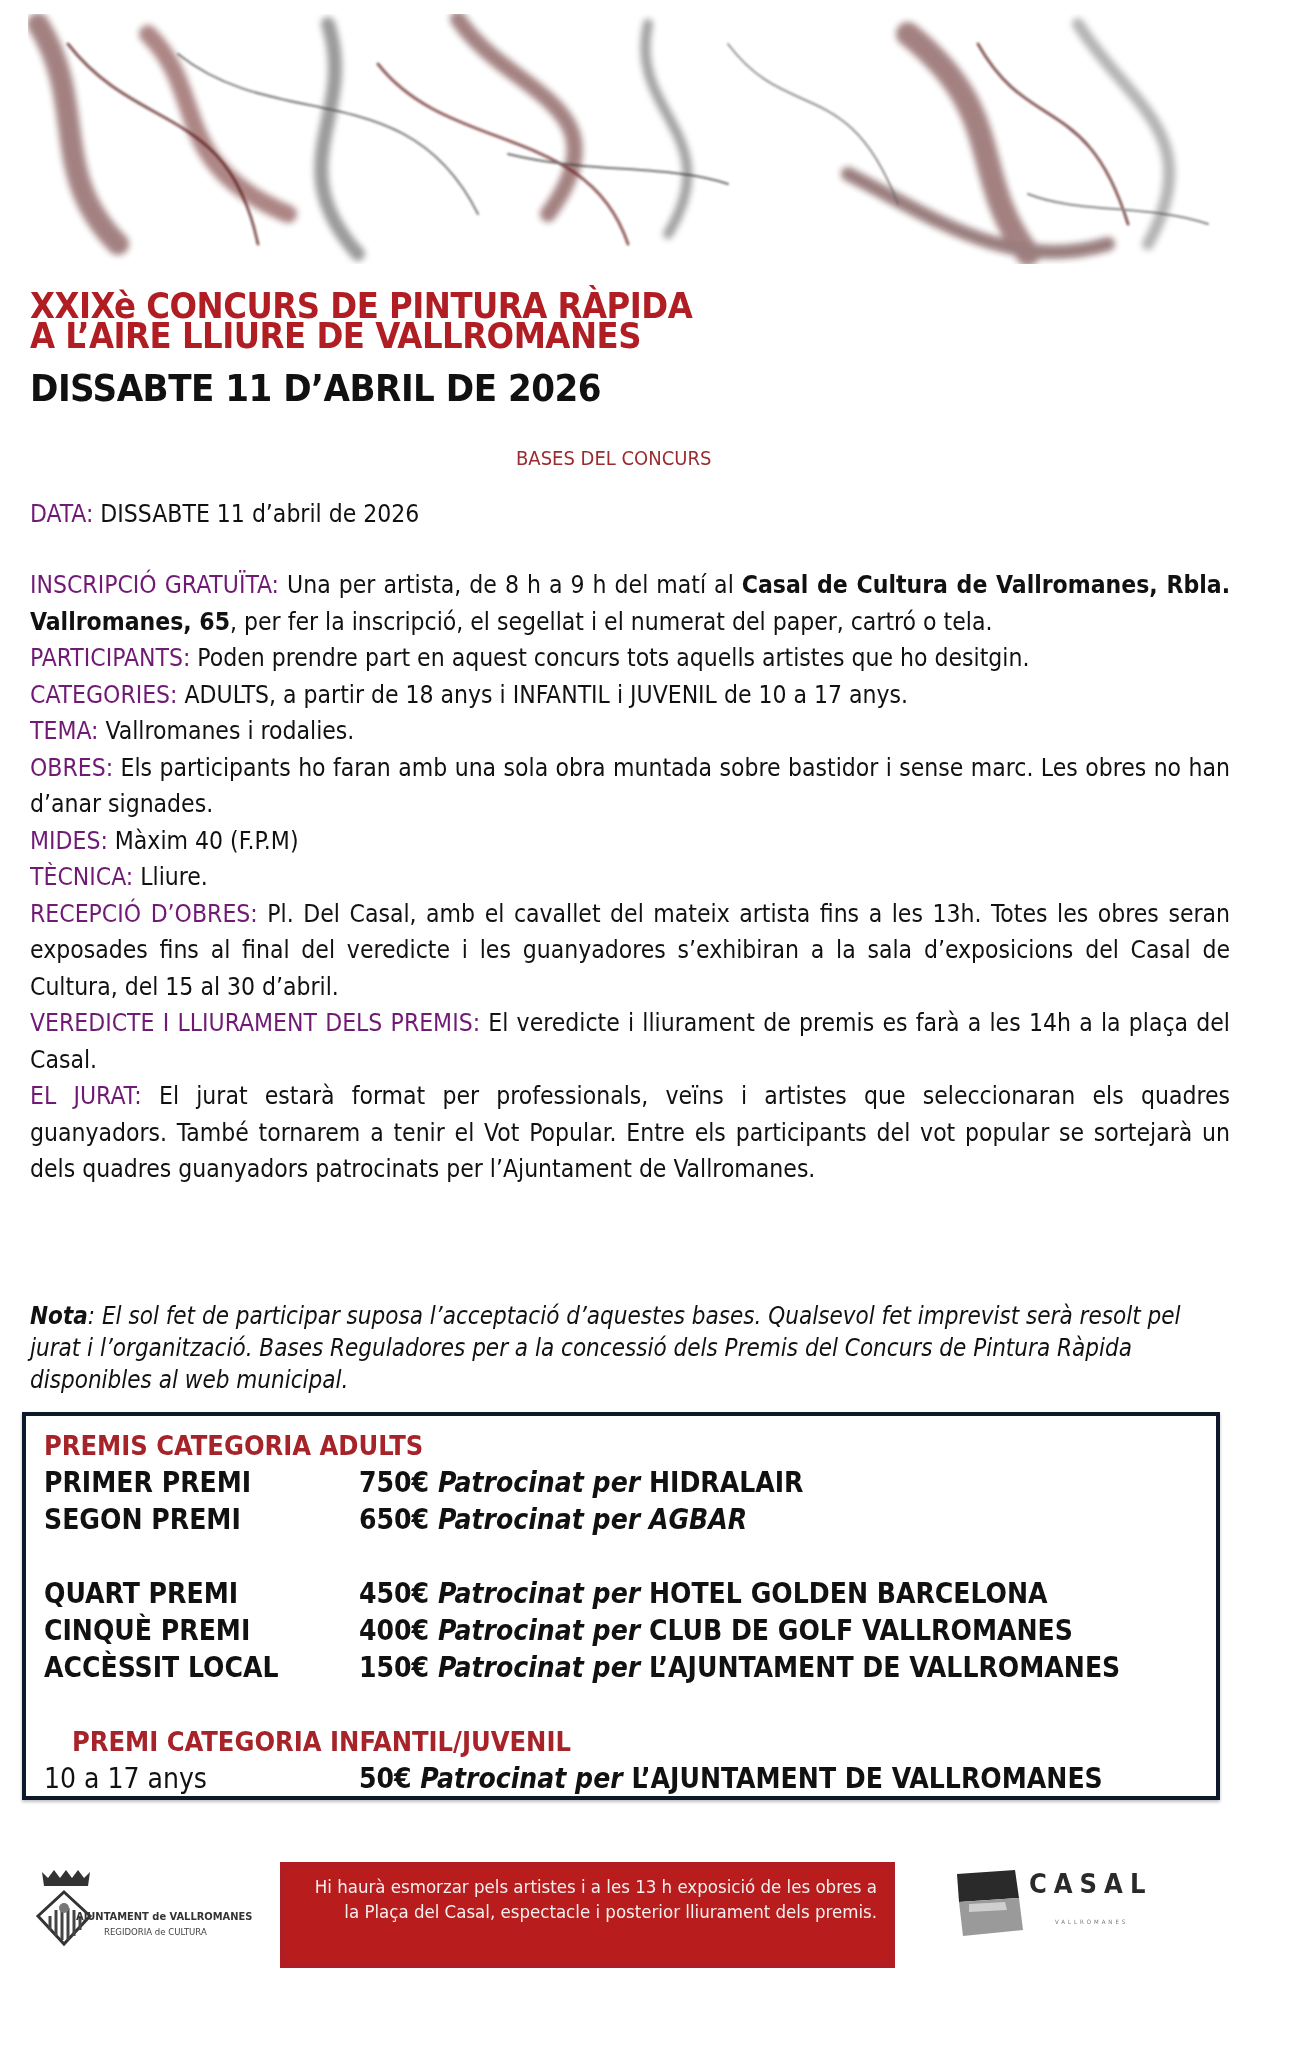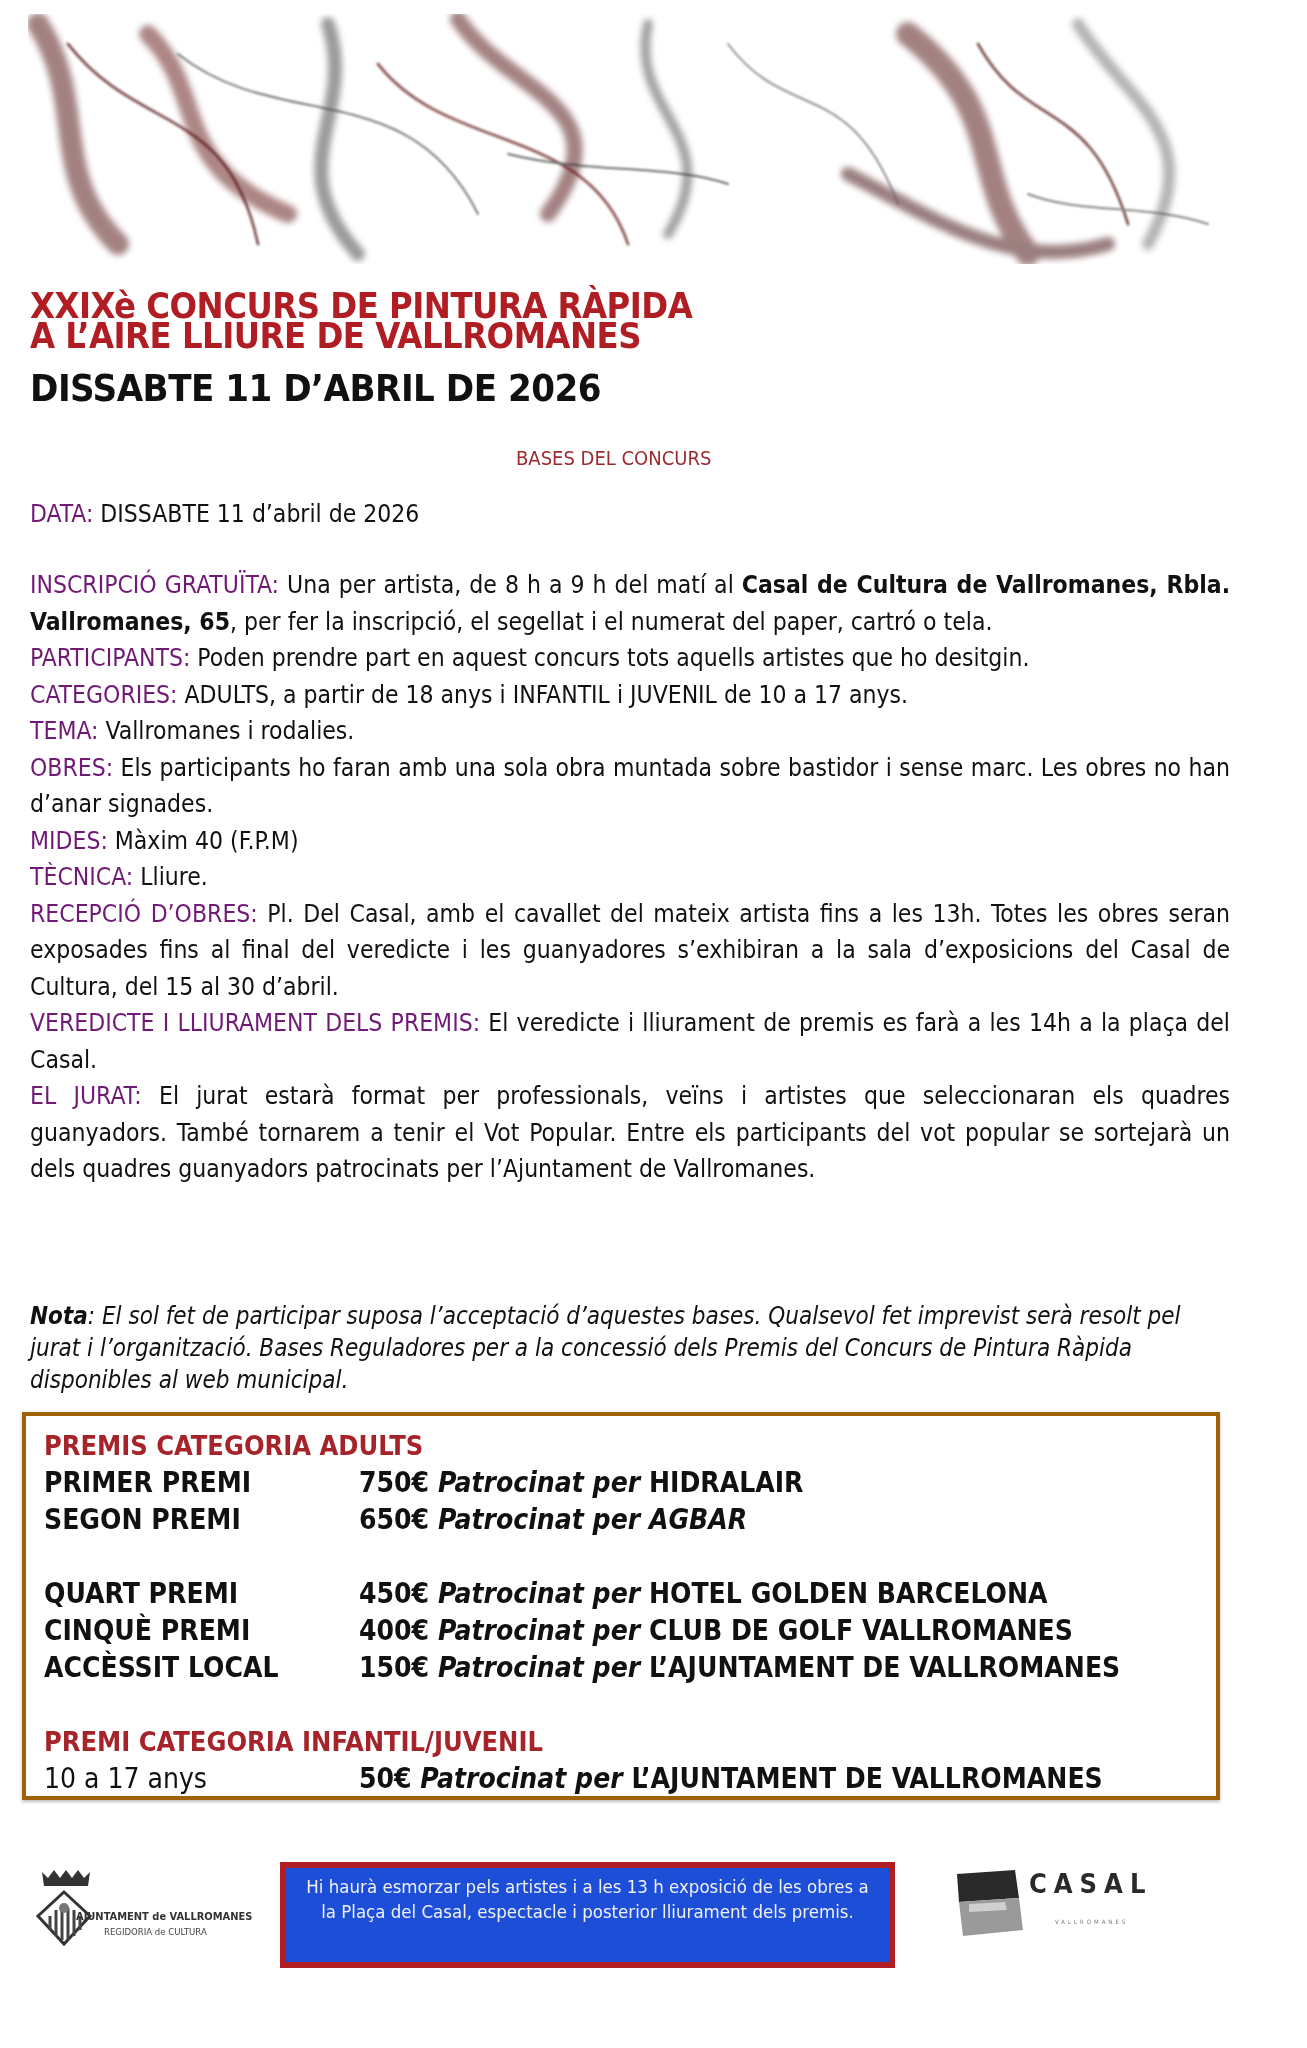--- a/index.html
+++ b/index.html
@@ -13,28 +13,28 @@
   #t1 { top:266px;margin-top:19px; } #t2 { top:315px; } #t3 { top:366px; font-size:38px; }
   .bases { position:absolute; left:516px; top:446px; font-size:20px; color:#9b2a2e; }
   .body { position:absolute; left:30px; width:1200px; font-size:24.5px; line-height:36.5px;
           text-align:justify; }
   .lbl { color:#701a75; }
   .b { font-weight:bold; }
   .p { margin:0; }
   .nota { position:absolute; left:30px; top:1300px; width:1200px; font-size:24px; line-height:32px;
           font-style:italic; }
   .prizes { position:absolute; left:22px; top:1412px; width:1198px; height:388px;
-            border:4px solid #a16207; box-sizing:border-box; box-shadow:0 2px 3px rgba(0,0,0,0.25); }
+            border:4px solid #0f172a; box-sizing:border-box; box-shadow:0 2px 3px rgba(0,0,0,0.25); }
   .ph { position:absolute; left:18px; color:#a6232a; font-weight:bold; font-size:27px; }
   .prow { position:absolute; left:18px; font-size:28px; font-weight:bold; white-space:nowrap; }
   .prow .c1 { display:inline-block; width:315px; }
   .prow i { font-weight:bold; }
   .footer-note { position:absolute; left:280px; top:1862px; width:615px; height:106px;
-                 background:#1d4ed8; border:6px solid #b01e24; box-sizing:border-box;
-                 color:#f1f1f1; font-size:18.5px; line-height:25px; text-align:center; padding:6px 12px; }
+                 background:#b91c1c; border:6px solid #b01e24; box-sizing:border-box;
+                 color:#f1f1f1; font-size:18.5px; line-height:25px; text-align:right; padding:6px 12px; }
   .logo-aj { position:absolute; left:34px; top:1868px; width:210px; height:80px; }
   .logo-casal { position:absolute; left:955px; top:1864px; width:220px; height:80px; }
 </style>
 </head>
 <body>
 
 <svg class="smoke" viewBox="0 0 1200 250" preserveAspectRatio="none">
   <defs>
     <filter id="blur1">
         <feGaussianBlur stdDeviation="3"></feGaussianBlur>
@@ -88,21 +88,21 @@
 
 <div class="nota"><b>Nota</b><span>: El sol fet de participar suposa l’acceptació d’aquestes bases. Qualsevol fet imprevist serà resolt pel jurat i l’organització. Bases Reguladores per a la concessió dels Premis del Concurs de Pintura Ràpida disponibles al web municipal.</span></div>
 
 <div class="prizes">
   <div class="ph" style="top:14px;">PREMIS CATEGORIA ADULTS</div>
   <div class="prow" style="top:50px;"><span class="c1">PRIMER PREMI</span><span>750€</span> <i>Patrocinat per</i> <span>HIDRALAIR</span></div>
   <div class="prow" style="top:87px;"><span class="c1">SEGON PREMI</span><span>650€</span> <i>Patrocinat per</i> <i>AGBAR</i></div>
   <div class="prow" style="top:161px;"><span class="c1">QUART PREMI</span><span>450€</span> <i>Patrocinat per</i> <span>HOTEL GOLDEN BARCELONA</span></div>
   <div class="prow" style="top:198px;"><span class="c1">CINQUÈ PREMI</span><span>400€</span> <i>Patrocinat per</i> <span>CLUB DE GOLF VALLROMANES</span></div>
   <div class="prow" style="top:235px;"><span class="c1">ACCÈSSIT LOCAL</span><span>150€</span> <i>Patrocinat per</i> <span>L’AJUNTAMENT DE VALLROMANES</span></div>
-  <div class="ph" style="top:310px;">PREMI CATEGORIA INFANTIL/JUVENIL</div>
+  <div class="ph" style="top:310px;margin-left:28px;">PREMI CATEGORIA INFANTIL/JUVENIL</div>
   <div class="prow" style="top:346px;"><span class="c1" style="font-weight:normal">10 a 17 anys</span><span>50€</span> <i>Patrocinat per</i> <span>L’AJUNTAMENT DE VALLROMANES</span></div>
 </div>
 
 <div class="logo-aj">
   <svg width="60" height="80" viewBox="0 0 60 80" style="position:absolute;left:0;top:0;">
     <path d="M8 4 L14 10 L20 2 L26 10 L32 2 L38 10 L44 2 L50 10 L56 4 L54 18 L10 18 Z" fill="#333"></path>
     <path d="M30 24 L56 48 L30 76 L4 48 Z" fill="#fff" stroke="#333" stroke-width="3"></path>
     <path d="M16 48 L16 62 M22 42 L22 68 M28 40 L28 72 M34 40 L34 72 M40 42 L40 68 M46 48 L46 62" stroke="#444" stroke-width="3"></path>
     <circle cx="30" cy="40" r="5" fill="#777"></circle>
   </svg>

